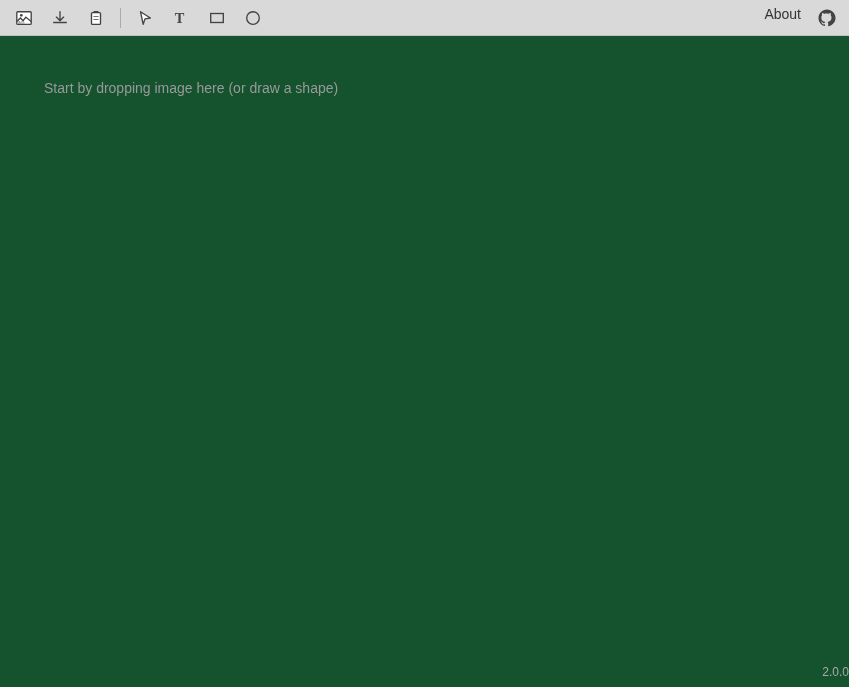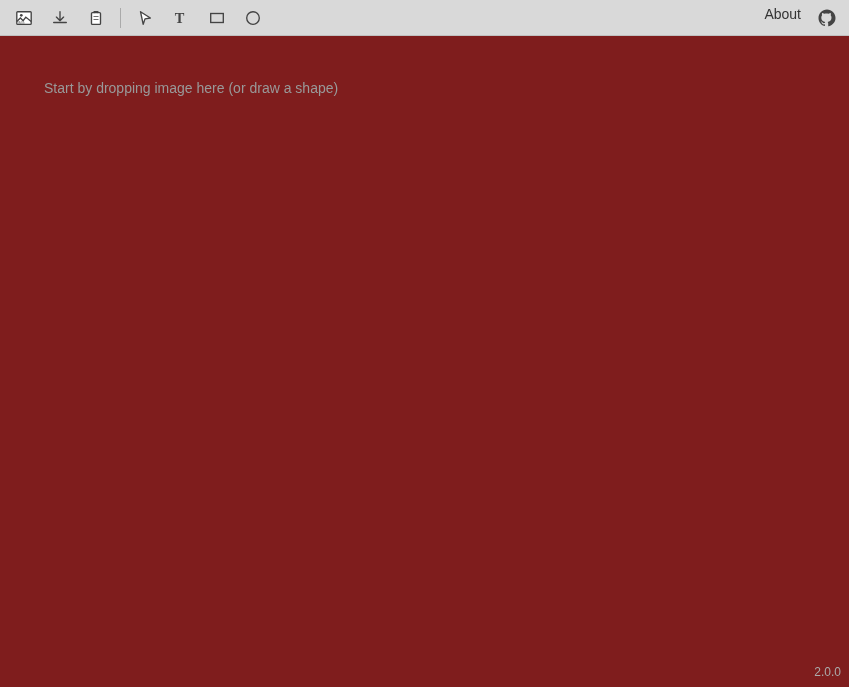--- a/index.html
+++ b/index.html
@@ -79,35 +79,35 @@
       cursor: pointer;
       background: transparent;
       border: none;
       color: #333;
     }
 
     .canvas-area {
       position: relative;
       width: 100%;
       height: calc(687px - 36px);
-      background-color: #7f1d1d;
+      background-color: #14532d;
     }
 
     .drop-hint {
       position: absolute;
       top: 44px;
       left: 44px;
       color: #999;
       font-size: 14px;
     }
 
     .version-label {
       position: absolute;
       bottom: 8px;
-      right: 8px;
+      right: 0;
       color: #aaa;
       font-size: 12px;
     }
 
     
     .icon-svg {
       width: 18px;
       height: 18px;
       fill: none;
       stroke: #444;

